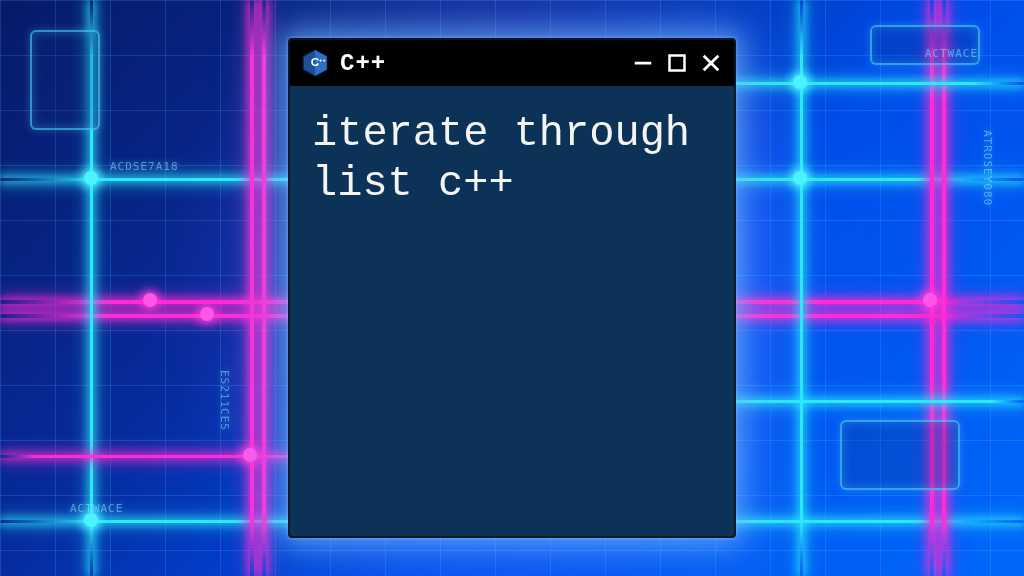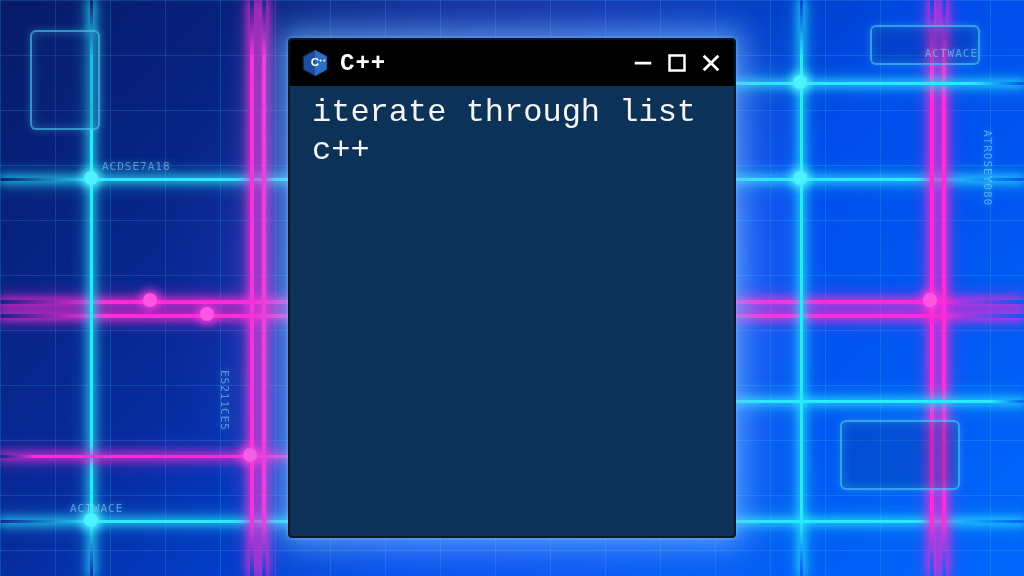--- a/index.html
+++ b/index.html
@@ -59,23 +59,23 @@
     padding:0 12px 0 10px;
     gap:10px;
   }
   .app-icon { width:30px; height:30px; display:flex; align-items:center; justify-content:center; }
   .app-title { font-family:"Courier New",monospace; font-weight:700; font-size:24px; color:#fff; letter-spacing:1px; }
   .spacer { flex:1; }
   .win-controls { display:flex; align-items:center; gap:12px; }
   .ctl { color:#fff; display:flex; align-items:center; justify-content:center; width:22px; height:22px; }
   .ctl svg { display:block; }
   .win-body {
-    flex:1; padding:8px 22px;
+    flex:1; padding:24px 22px;
     font-family:"Courier New",monospace;
-    font-size:32px; line-height:1.18; color:#f4f4f2; font-weight:500;
+    font-size:42px; line-height:1.18; color:#f4f4f2; font-weight:500;
     white-space:pre-wrap; word-break:break-word;
   }
 </style>
 </head>
 <body>
 
 <div class="bg"></div>
 <div class="grid"></div>
 
 <div class="trace" style="top:300px; left:0; width:1024px; height:4px;"></div>
@@ -101,21 +101,21 @@
 <div class="node c" style="top:513px; left:84px;"></div>
 <div class="node c" style="top:75px;  left:793px;"></div>
 
 <div class="chip" style="top:30px; left:30px; width:70px; height:100px;"></div>
 <div class="chip" style="top:420px; left:840px; width:120px; height:70px;"></div>
 <div class="chip" style="top:25px; left:870px; width:110px; height:40px;"></div>
 
 <span class="glowtext" style="top:47px; right:46px;">ACTWACE</span>
 <span class="glowtext" style="top:502px; left:70px;">ACTWACE</span>
 <span class="glowtext v" style="top:370px; left:218px;">ES211CE5</span>
-<span class="glowtext" style="top:160px; left:102px;">ACDSE7A18</span>
+<span class="glowtext" style="top:160px; left:110px;">ACDSE7A18</span>
 <span class="glowtext v" style="top:130px; right:30px;">ATROSEY080</span>
 
 <div class="stage">
   <div class="win-halo">
     <div class="win">
 
       <div class="titlebar">
         <span class="app-icon">
           <svg viewBox="0 0 100 100" width="28" height="28">
             <polygon points="50,4 92,27 92,73 50,96 8,73 8,27" fill="#1b4e9b" stroke="#0a2a55" stroke-width="4"></polygon>

